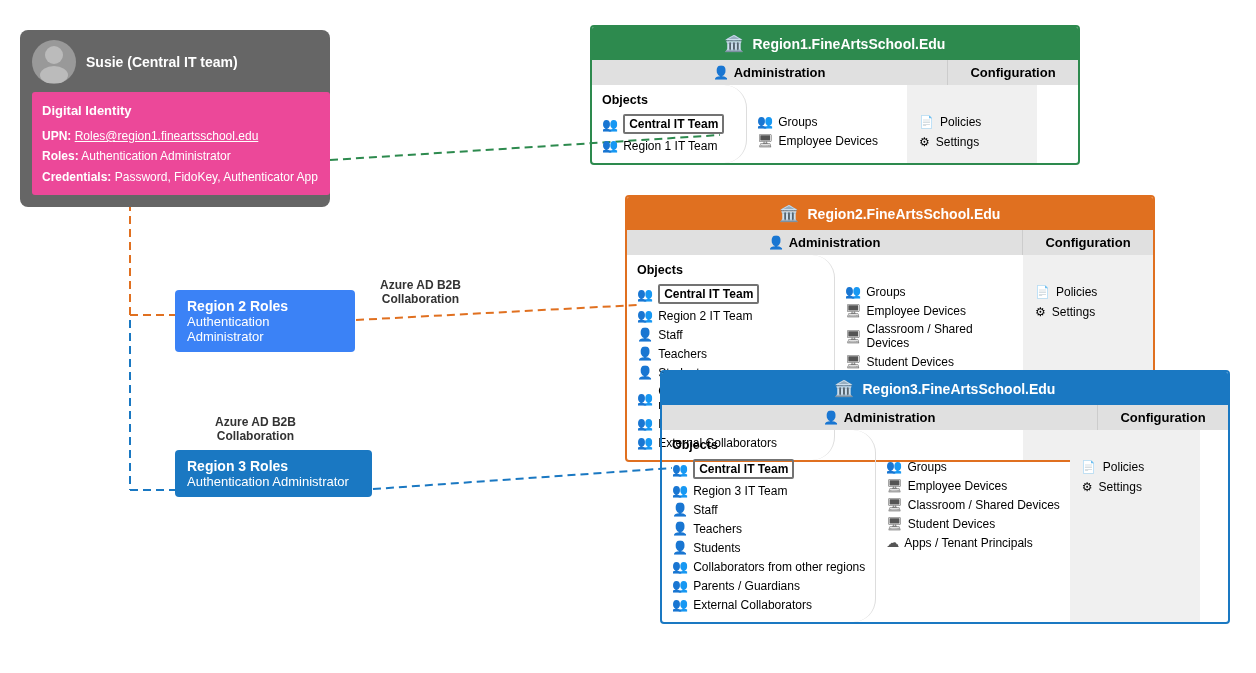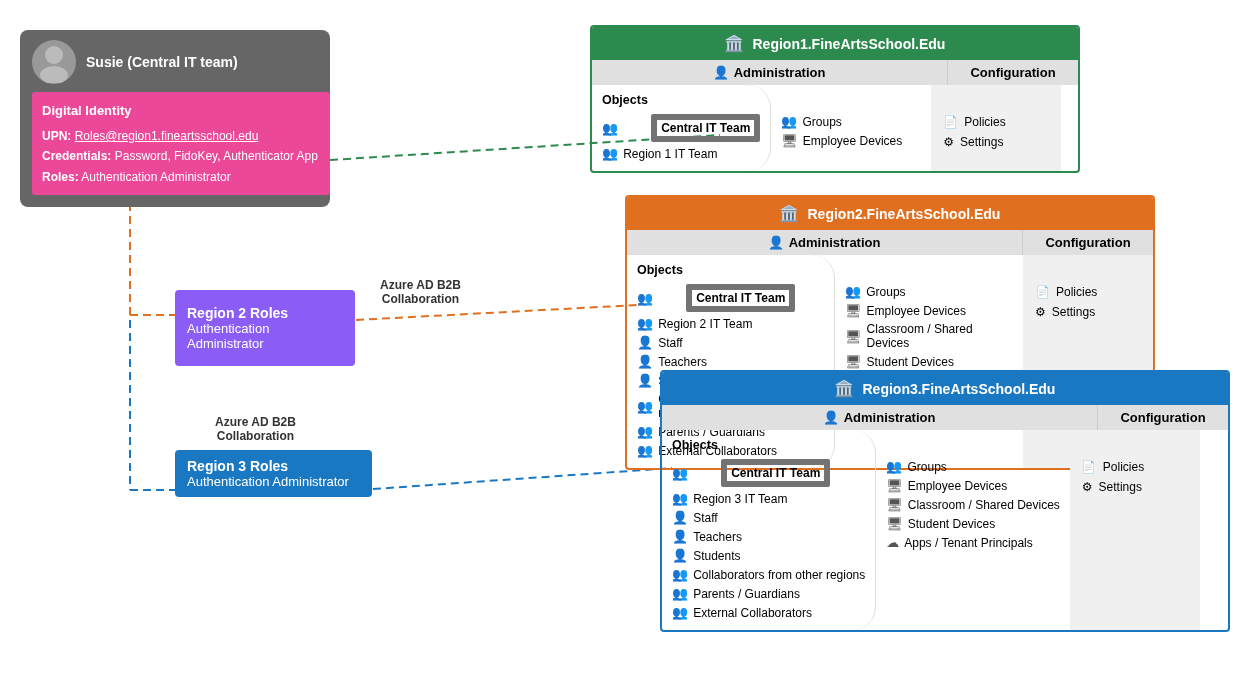--- a/index.html
+++ b/index.html
@@ -66,23 +66,23 @@
     }
     .di-label { font-weight: bold; }
     .di-link { text-decoration: underline; }
 
     
     .region2-roles {
       position: absolute;
       left: 175px;
       top: 290px;
       width: 180px;
-      background: #8b5cf6;
+      background: #3b82f6;
       border-radius: 4px;
-      padding: 15px 12px;
+      padding: 8px 12px;
       color: #fff;
       font-size: 13px;
     }
     .region3-roles {
       position: absolute;
       left: 175px;
       top: 450px;
       width: 197px;
       background: #1a78c2;
       border-radius: 4px;
@@ -153,25 +153,24 @@
     }
     .region3-header { background: #1a78c2; }
     .object-item {
       display: flex;
       align-items: center;
       gap: 5px;
       padding: 2px 0;
       font-size: 12px;
     }
     .highlighted-item {
-      border: 6px solid #737373;
+      border: 2px solid #737373;
       padding: 1px 4px;
       border-radius: 2px;
       font-weight: bold;
-      margin-left: 28px;
     }
     .item-icon {
       font-size: 13px;
       color: #555;
     }
     .config-item {
       display: flex;
       align-items: center;
       gap: 6px;
       padding: 3px 0;
@@ -275,26 +274,26 @@
       </div>
       <div class="susie-name">Susie (Central IT team)</div>
     </div>
     <div class="digital-identity-box">
       <div class="digital-identity-title">Digital Identity</div>
       <div>
         <span class="di-label">UPN:</span>
         <span class="di-link">Roles@region1.fineartsschool.edu</span>
       </div>
       <div>
+        <span class="di-label">Roles:</span>
+        <span>Authentication Administrator</span>
+      </div>
+      <div>
         <span class="di-label">Credentials:</span>
         <span>Password, FidoKey, Authenticator App</span>
-      </div>
-      <div>
-        <span class="di-label">Roles:</span>
-        <span>Authentication Administrator</span>
       </div>
     </div>
   </div>
 
   <div class="b2b-label b2b-label-1" style="white-space:pre-line;">Azure AD B2B
 Collaboration</div>
 
   <div class="region2-roles">
     <div class="roles-title">Region 2 Roles</div>
     <div>Authentication Administrator</div>

